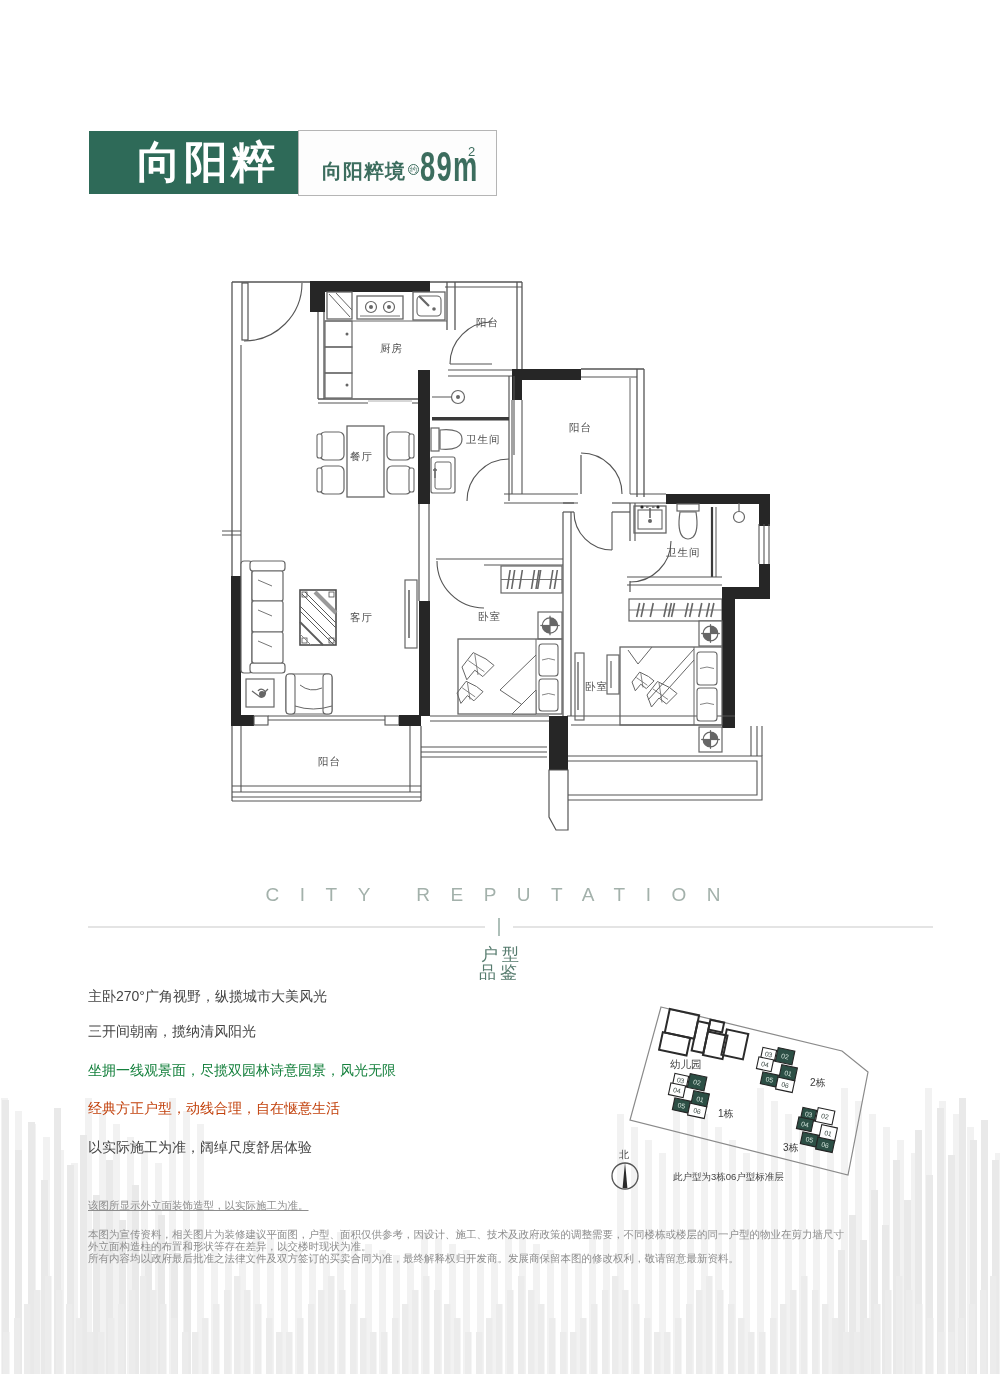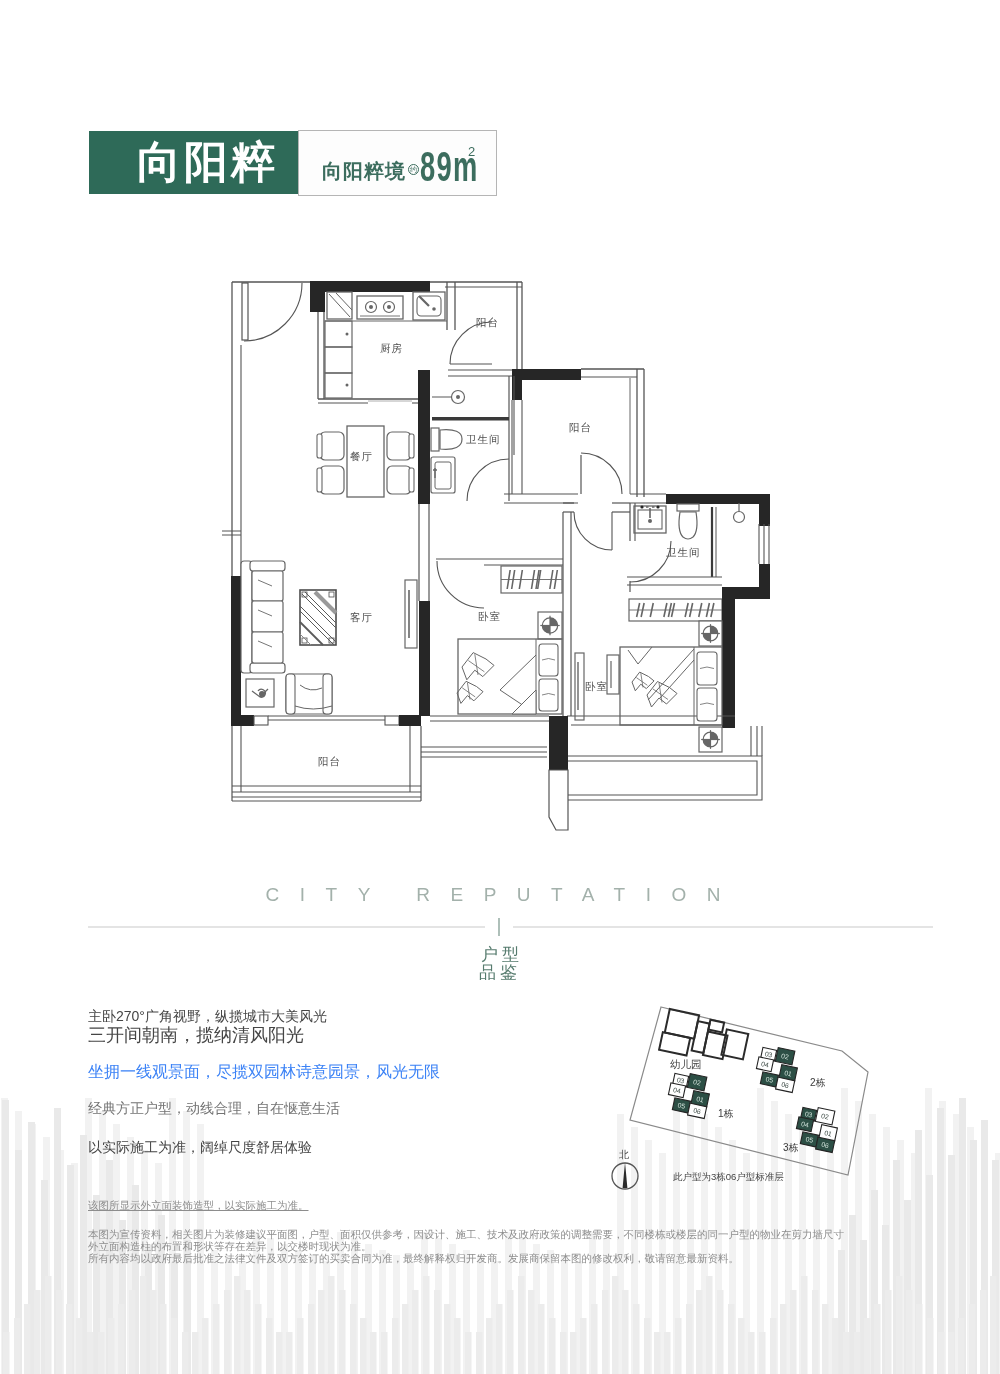--- a/index.html
+++ b/index.html
@@ -620,20 +620,20 @@
 
 <div class="abs" style="left:322px;top:158px;width:90px;font-size:20px;color:#3c6d5e;letter-spacing:1px;font-weight:bold;">向阳粹境</div>
 <div class="abs" style="left:408px;top:164px;width:11px;height:11px;border:1px solid #3c6d5e;border-radius:50%;color:#3c6d5e;font-size:7px;text-align:center;line-height:10px;">约</div>
 <div class="abs" style="left:420px;top:142px;color:#3c6d5e;font-size:42px;font-weight:bold;transform:scale(0.65,1.03);transform-origin:left top;letter-spacing:2px;">89m</div>
 <div class="abs" style="left:468px;top:144px;color:#3c6d5e;font-size:13px;">2</div>
 
 <div class="abs" style="left:0;top:884px;width:986px;text-align:center;font-size:19px;color:#a3b1ab;letter-spacing:20.5px;text-indent:20.5px;">CITY REPUTATION</div>
 
 <div class="abs" style="left:0;top:946px;width:1000px;text-align:center;font-size:17px;color:#567b6e;letter-spacing:4px;line-height:17.5px;text-indent:4px;">户型<br>品鉴</div>
 
-<div class="abs" style="left:88px;top:988px;font-size:14px;color:#454545;letter-spacing:0px;margin-top:20px;">主卧270°广角视野，纵揽城市大美风光</div>
-<div class="abs" style="left:88px;top:1023px;font-size:18px;color:#454545;letter-spacing:0px;">三开间朝南，揽纳清风阳光</div>
-<div class="abs" style="left:88px;top:1062px;font-size:16px;color:#3b82f6;letter-spacing:0px;">坐拥一线观景面，尽揽双园林诗意园景，风光无限</div>
-<div class="abs" style="left:88px;top:1100px;font-size:14px;color:#737373;letter-spacing:0px;">经典方正户型，动线合理，自在惬意生活</div>
+<div class="abs" style="left:88px;top:988px;font-size:14px;color:#454545;letter-spacing:0px;">主卧270°广角视野，纵揽城市大美风光</div>
+<div class="abs" style="left:88px;top:1023px;font-size:14px;color:#454545;letter-spacing:0px;">三开间朝南，揽纳清风阳光</div>
+<div class="abs" style="left:88px;top:1062px;font-size:14px;color:#15803d;letter-spacing:0px;">坐拥一线观景面，尽揽双园林诗意园景，风光无限</div>
+<div class="abs" style="left:88px;top:1100px;font-size:14px;color:#c2410c;letter-spacing:0px;">经典方正户型，动线合理，自在惬意生活</div>
 <div class="abs" style="left:88px;top:1139px;font-size:14px;color:#454545;letter-spacing:0px;">以实际施工为准，阔绰尺度舒居体验</div>
 
 <div class="abs" style="left:88px;top:1199px;font-size:10.5px;color:#8d8d8d;text-decoration:underline;">该图所显示外立面装饰造型，以实际施工为准。</div>
 <div class="abs" style="left:88px;top:1228px;width:840px;font-size:10.5px;color:#8d8d8d;line-height:12px;">本图为宣传资料，相关图片为装修建议平面图，户型、面积仅供参考，因设计、施工、技术及政府政策的调整需要，不同楼栋或楼层的同一户型的物业在剪力墙尺寸<br>外立面构造柱的布置和形状等存在差异，以交楼时现状为准。<br>所有内容均以政府最后批准之法律文件及双方签订的买卖合同为准，最终解释权归开发商。发展商保留本图的修改权利，敬请留意最新资料。</div>
 
 </body></html>

